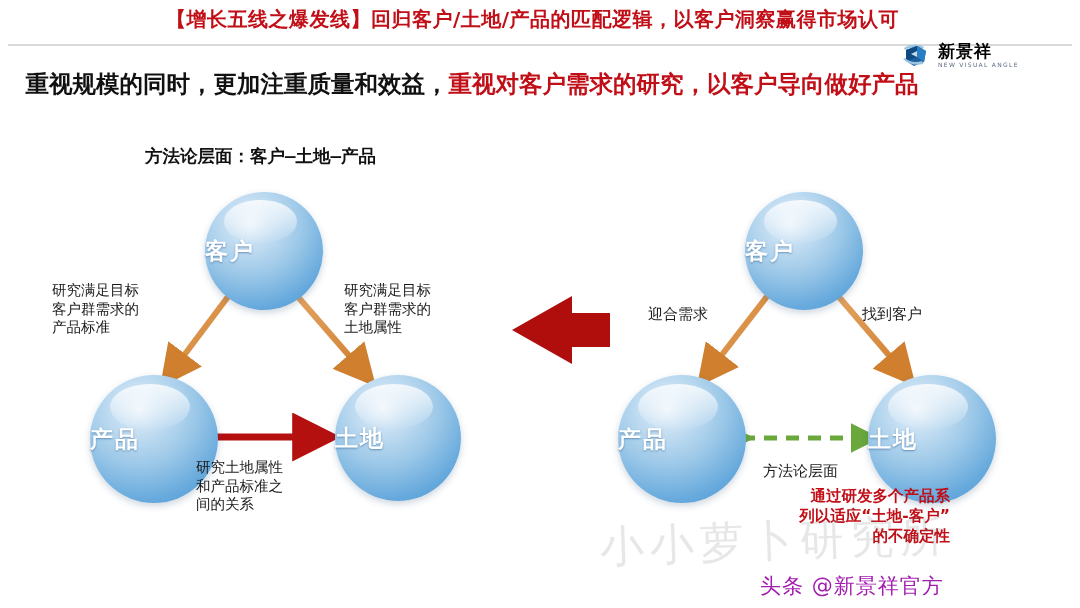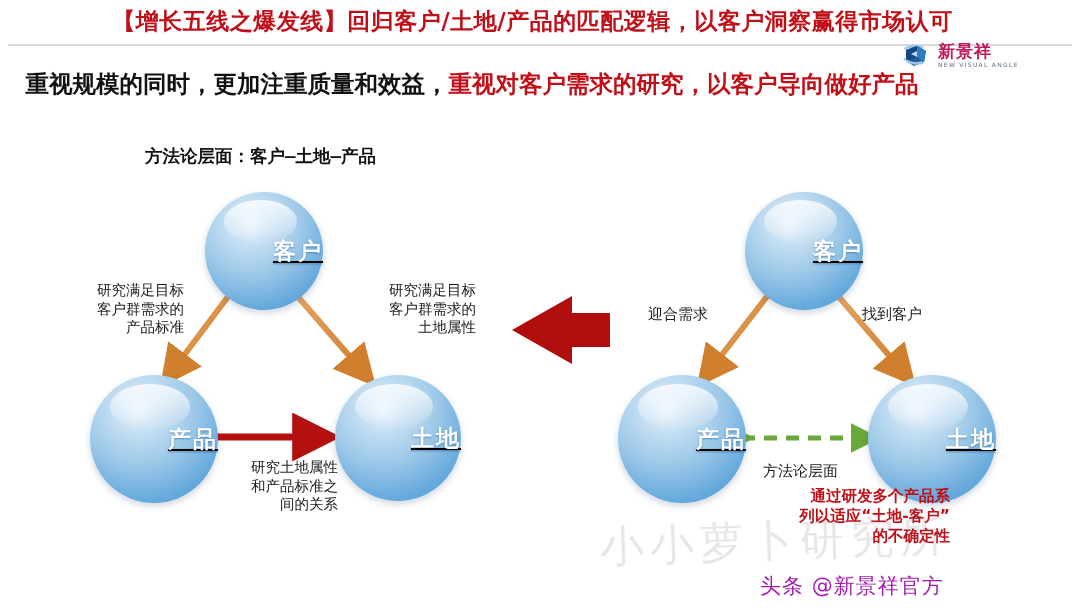--- a/index.html
+++ b/index.html
@@ -17,21 +17,21 @@
     background: #ffffff;
     overflow: hidden;
   }
 
   
   .title-bar {
     position: absolute;
     left: 0; top: 6px;
     width: 1065px;
     text-align: center;
-    font-size: 23px;
+    font-size: 20px;
     font-weight: bold;
     color: #c10f18;
     letter-spacing: 0.5px;
     white-space: nowrap;
   }
   .title-rule {
     position: absolute;
     left: 8px; top: 44px;
     width: 1064px;
     height: 2px;
@@ -56,21 +56,21 @@
     width: 172px; height: 30px;
     display: flex;
     align-items: center;
     gap: 4px;
   }
   .logo-mark { width: 34px; height: 28px; flex: none; }
   .logo-text { display: flex; flex-direction: column; line-height: 1; }
   .logo-cn {
     font-size: 17px;
     font-weight: bold;
-    color: #be185d;
+    color: #000000;
     letter-spacing: 1px;
   }
   .logo-en {
     font-size: 6px;
     color: #5a6a80;
     letter-spacing: 1.3px;
     margin-top: 2px;
   }
 
   
@@ -87,22 +87,21 @@
 
   
   .sphere {
     position: absolute;
     border-radius: 50%;
     background:
       radial-gradient(circle at 38% 26%, #eaf3fb 0%, #cbe2f4 16%, #9cc8e8 46%, #64a8dc 76%, #4e98d0 100%);
     box-shadow: 0 3px 7px rgba(30,70,110,0.22);
     display: flex;
     align-items: center;
-    justify-content: flex-end;
-    text-decoration: underline;
+    justify-content: flex-start;
   }
   .sphere::after {
     content: "";
     position: absolute;
     left: 16%; top: 7%;
     width: 62%; height: 36%;
     border-radius: 50%;
     background: linear-gradient(to bottom, rgba(255,255,255,0.82), rgba(255,255,255,0.04));
     pointer-events: none;
   }
@@ -115,21 +114,21 @@
     letter-spacing: 2px;
     text-shadow: 0 1px 2px rgba(40,90,140,0.55);
   }
 
   
   .annot {
     position: absolute;
     font-size: 14.5px;
     line-height: 1.28;
     color: #1a1a1a;
-    text-align: right;
+    text-align: left;
     white-space: pre-line;
   }
   .annot-small {
     position: absolute;
     font-size: 15px;
     color: #1a1a1a;
     white-space: nowrap;
   }
   .annot-red {
     position: absolute;

